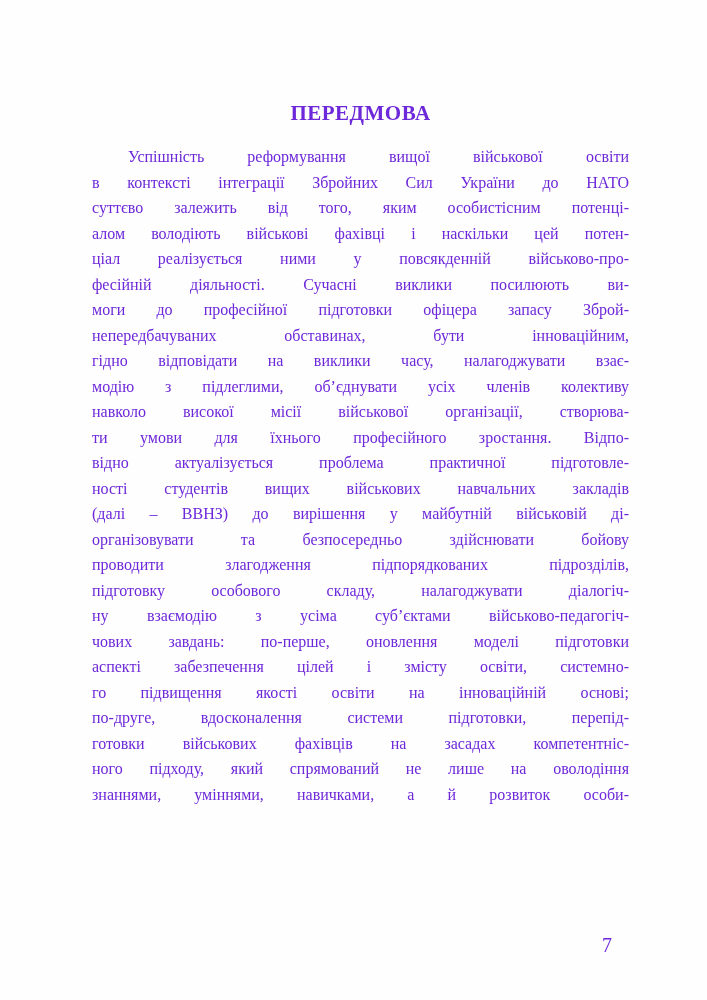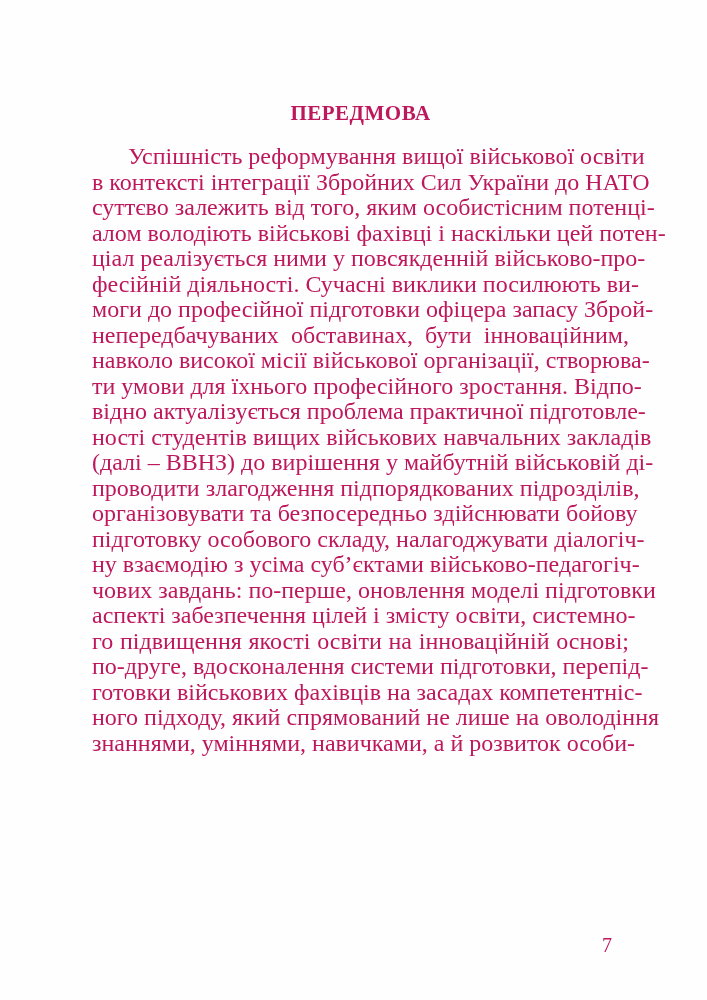--- a/index.html
+++ b/index.html
@@ -6,41 +6,41 @@
     margin: 0;
     padding: 0;
     background: #ffffff;
   }
   .page {
     position: relative;
     width: 707px;
     height: 1000px;
     background: #fefefe;
     font-family: "Liberation Serif", "DejaVu Serif", serif;
-    color: #be185d;
+    color: #6d28d9;
     overflow: hidden;
   }
   .title {
     position: absolute;
     top: 102px;
     left: 92px;
     width: 537px;
     margin: 0;
     text-align: center;
     font-size: 21px;
     font-weight: bold;
     letter-spacing: 0.5px;
     line-height: 1.1;
   }
   .body-text {
     position: absolute;
     top: 144px;
     left: 92px;
     width: 537px;
-    font-size: 24px;
+    font-size: 16px;
     line-height: 25.5px;
   }
   .line {
     text-align: justify;
     text-align-last: justify;
     height: 25.5px;
     white-space: nowrap;
   }
   .line.first {
     text-indent: 36px;
@@ -63,27 +63,29 @@
 
   <div class="body-text">
       <div class="line first">Успішність реформування вищої військової освіти</div>
       <div class="line">в контексті інтеграції Збройних Сил України до НАТО</div>
       <div class="line">суттєво залежить від того, яким особистісним потенці-</div>
       <div class="line">алом володіють військові фахівці і наскільки цей потен-</div>
       <div class="line">ціал реалізується ними у повсякденній військово-про-</div>
       <div class="line">фесійній діяльності. Сучасні виклики посилюють ви-</div>
       <div class="line">моги до професійної підготовки офіцера запасу Зброй-</div>
       <div class="line">непередбачуваних обставинах, бути інноваційним,</div>
+      <div class="line">гідно відповідати на виклики часу, налагоджувати взає-</div>
+      <div class="line">модію з підлеглими, об’єднувати усіх членів колективу</div>
       <div class="line">навколо високої місії військової організації, створюва-</div>
       <div class="line">ти умови для їхнього професійного зростання. Відпо-</div>
       <div class="line">відно актуалізується проблема практичної підготовле-</div>
       <div class="line">ності студентів вищих військових навчальних закладів</div>
       <div class="line">(далі – ВВНЗ) до вирішення у майбутній військовій ді-</div>
+      <div class="line">організовувати та безпосередньо здійснювати бойову</div>
       <div class="line">проводити злагодження підпорядкованих підрозділів,</div>
-      <div class="line">організовувати та безпосередньо здійснювати бойову</div>
       <div class="line">підготовку особового складу, налагоджувати діалогіч-</div>
       <div class="line">ну взаємодію з усіма суб’єктами військово-педагогіч-</div>
       <div class="line">чових завдань: по-перше, оновлення моделі підготовки</div>
       <div class="line">аспекті забезпечення цілей і змісту освіти, системно-</div>
       <div class="line">го підвищення якості освіти на інноваційній основі;</div>
       <div class="line">по-друге, вдосконалення системи підготовки, перепід-</div>
       <div class="line">готовки військових фахівців на засадах компетентніс-</div>
       <div class="line">ного підходу, який спрямований не лише на оволодіння</div>
       <div class="line">знаннями, уміннями, навичками, а й розвиток особи-</div>
     </div>

